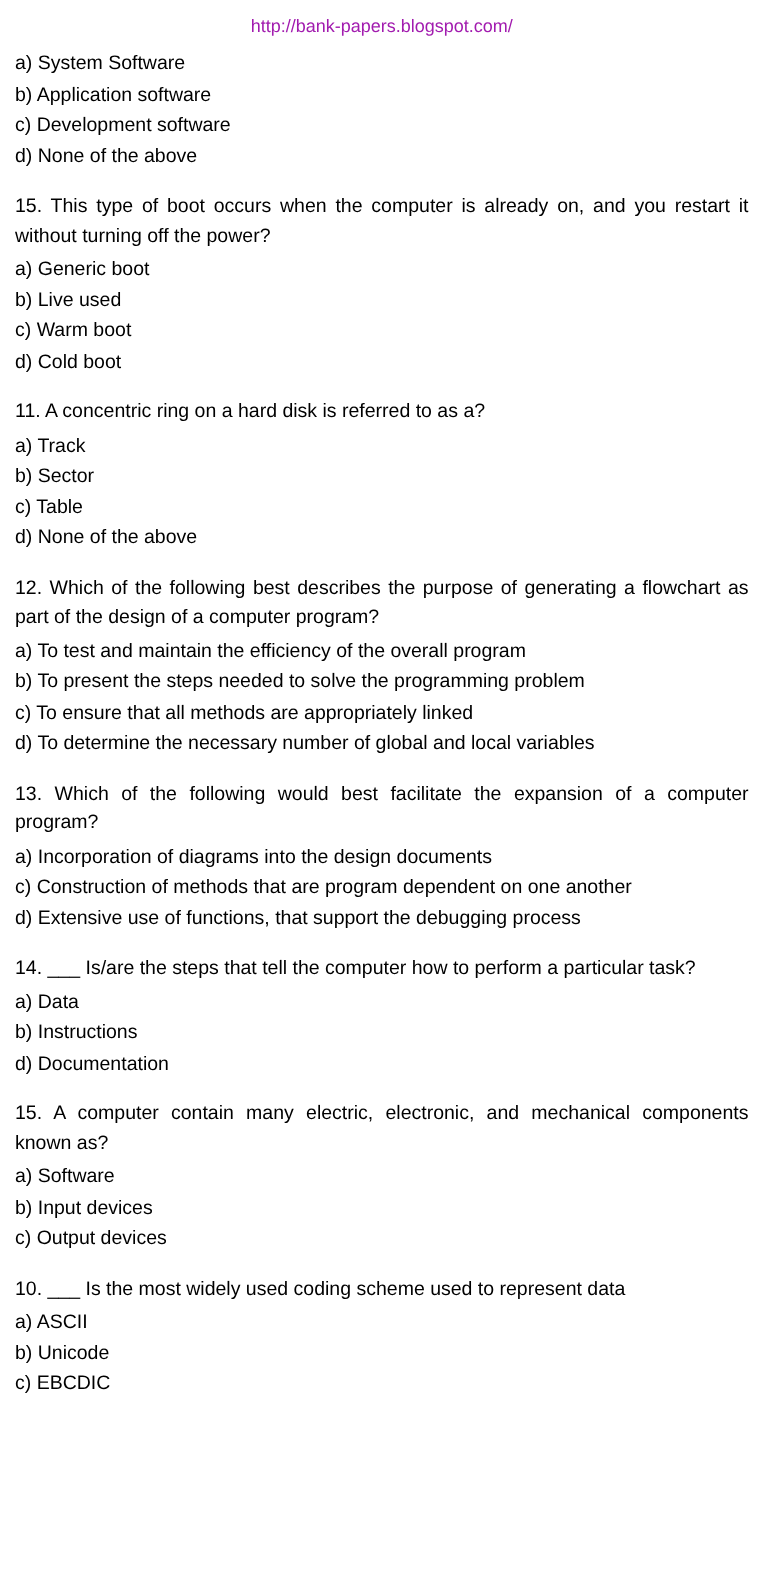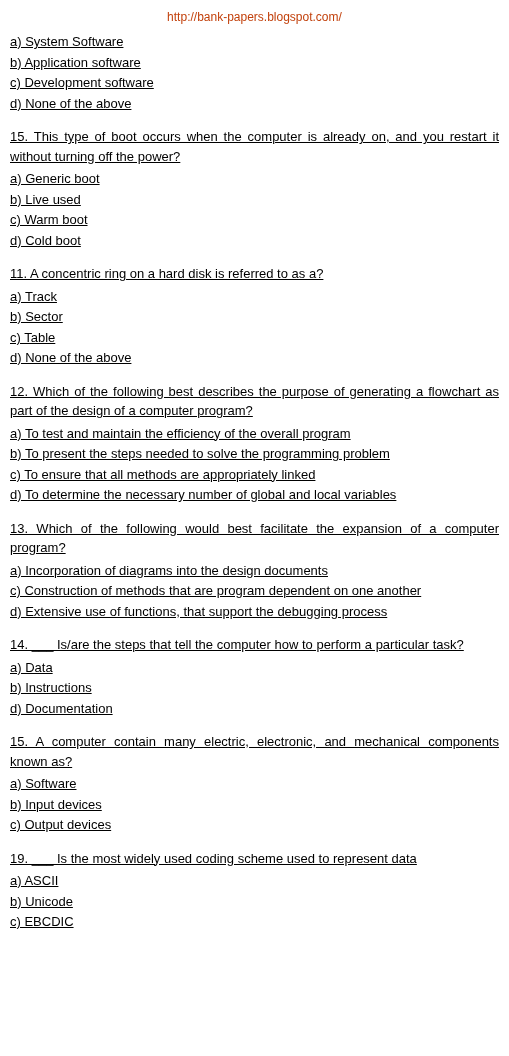--- a/index.html
+++ b/index.html
@@ -12,30 +12,29 @@
       font-size: 13px;
       color: #000;
       background: #fff;
       width: 509px;
       padding: 8px 10px;
       line-height: 1.5;
     }
     .url-bar {
       text-align: center;
       font-size: 12px;
-      color: #c2410c;
+      color: #a21caf;
       margin-bottom: 6px;
     }
     .answer-option {
       display: block;
       margin: 1px 0;
     }
     .question-block {
       margin-bottom: 14px;
-      text-decoration: underline;
     }
     .question-text {
       margin-bottom: 3px;
       text-align: justify;
     }
     .watermark {
       position: fixed;
       top: 50%;
       left: 50%;
       transform: translate(-50%, -50%) rotate(-30deg);
@@ -94,18 +93,18 @@
       <span class="answer-option">b) Instructions</span>
       <span class="answer-option">d) Documentation</span>
     </div>
     <div class="question-block">
       <div class="question-text">15.  A computer contain many electric, electronic, and mechanical components known as?</div>
       <span class="answer-option">a) Software</span>
       <span class="answer-option">b) Input devices</span>
       <span class="answer-option">c) Output devices</span>
     </div>
     <div class="question-block">
-      <div class="question-text">19.  ___ Is the most widely used coding scheme used to represent data</div>
+      <div class="question-text">10.  ___ Is the most widely used coding scheme used to represent data</div>
       <span class="answer-option">a) ASCII</span>
       <span class="answer-option">b) Unicode</span>
       <span class="answer-option">c) EBCDIC</span>
     </div>
   </div>
 
 </body></html>

